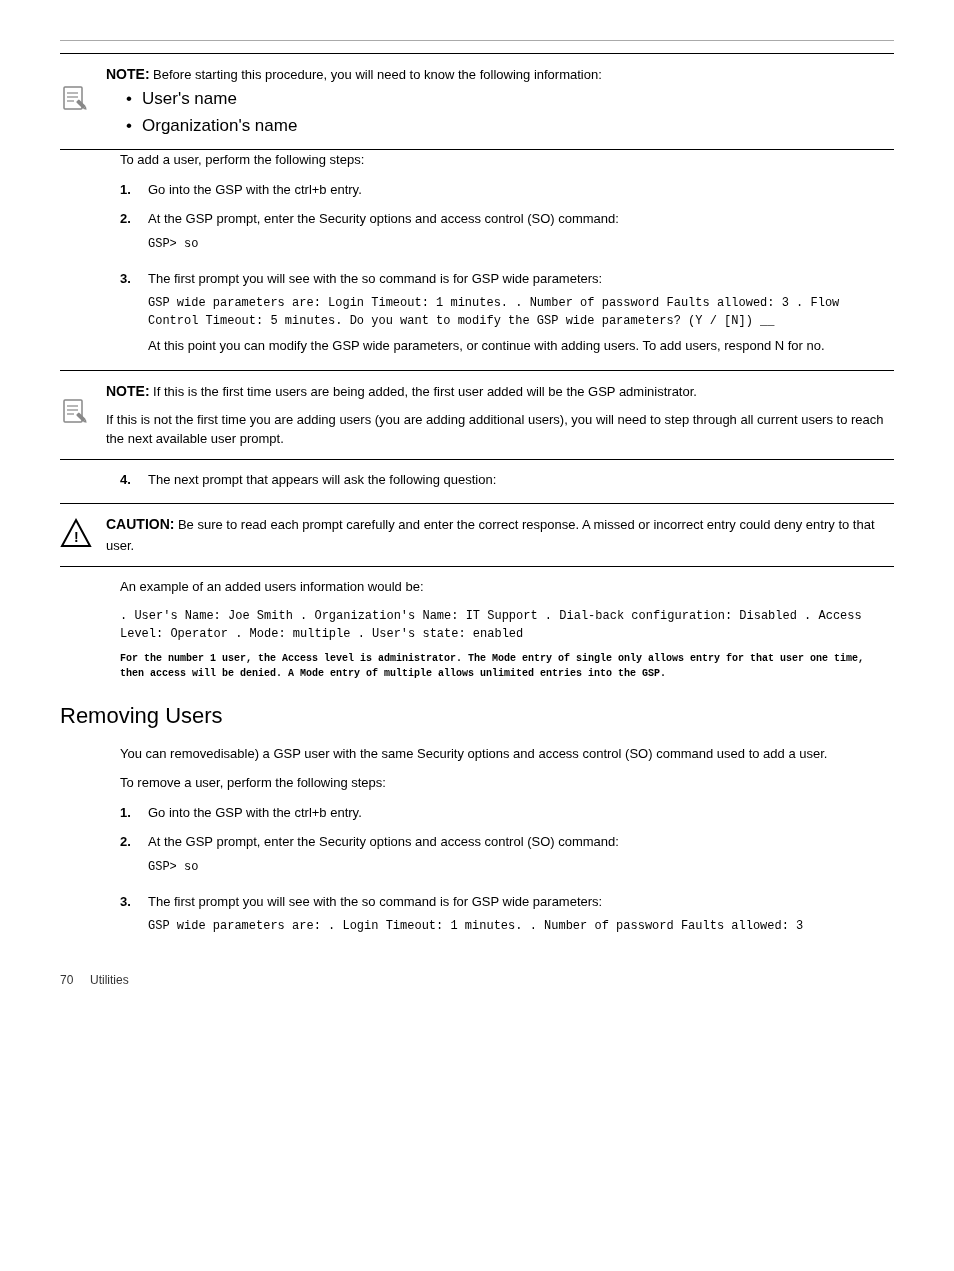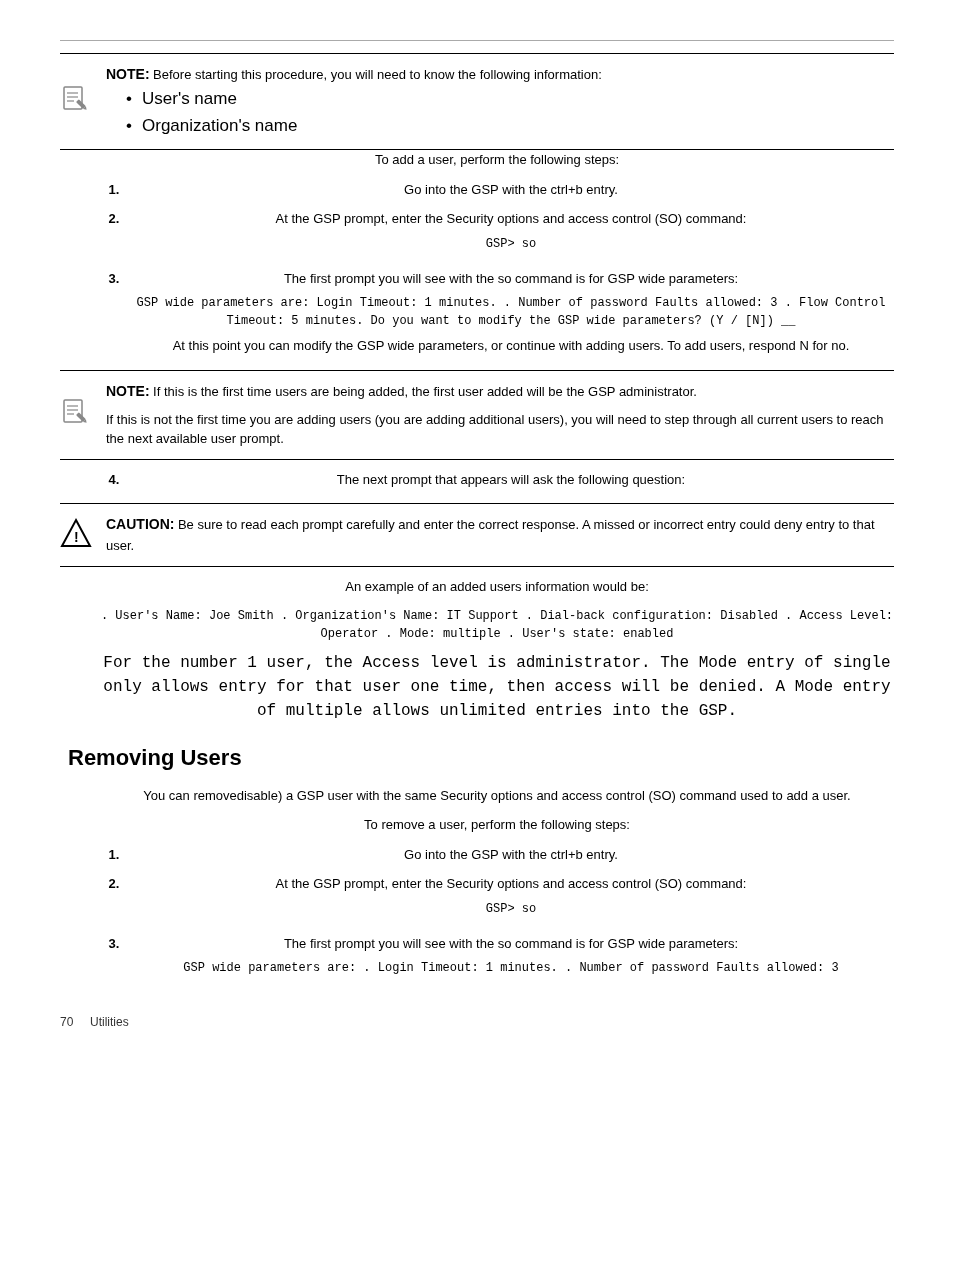--- a/index.html
+++ b/index.html
@@ -92,28 +92,27 @@
       font-size: 13px;
       flex: 1;
     }
     .code-block {
       font-family: 'Courier New', Courier, monospace;
       font-size: 12px;
       margin: 6px 0 6px 0;
       line-height: 1.5;
     }
     .indent {
-      margin-left: 40px;
-      text-align: center;
+      margin-left: 60px;
     }
     .section-heading {
       font-family: Arial, sans-serif;
       font-size: 22px;
-      font-weight: bold;
-      margin: 18px 0 12px 8px;
+      font-weight: normal;
+      margin: 18px 0 12px 0;
       border-bottom: none;
     }
     .footer {
       margin-top: 30px;
       font-family: Arial, sans-serif;
       font-size: 12px;
       color: #333;
     }
     .divider-top {
       border-top: 1px solid #aaa;
@@ -225,21 +224,21 @@
 
 <p class="section-text indent" style="margin-top:10px;">An example of an added users information would be:</p>
 
 <div class="code-block indent" id="example-code">. User's Name: Joe Smith
 . Organization's Name: IT Support
 . Dial-back configuration: Disabled
 . Access Level: Operator
 . Mode: multiple
 . User's state: enabled</div>
 
-<div class="code-block indent" style="font-size:16px; margin-top:8px;" id="example-note">For the number 1 user, the Access level is administrator. The Mode entry of single only allows entry for that user one time, then access will be denied. A Mode entry of multiple allows unlimited entries into the GSP.</div>
+<div class="code-block indent" style="font-size:10px; margin-top:8px;font-weight:bold;" id="example-note">For the number 1 user, the Access level is administrator. The Mode entry of single only allows entry for that user one time, then access will be denied. A Mode entry of multiple allows unlimited entries into the GSP.</div>
 
 <h2 class="section-heading">Removing Users</h2>
 
 <p class="section-text indent">You can removedisable) a GSP user with the same Security options and access control (SO) command used to add a user.</p>
 
 <p class="section-text indent">To remove a user, perform the following steps:</p>
 
 <ol class="numbered-list indent">
   <li>
     <span class="num-label">1.</span>

